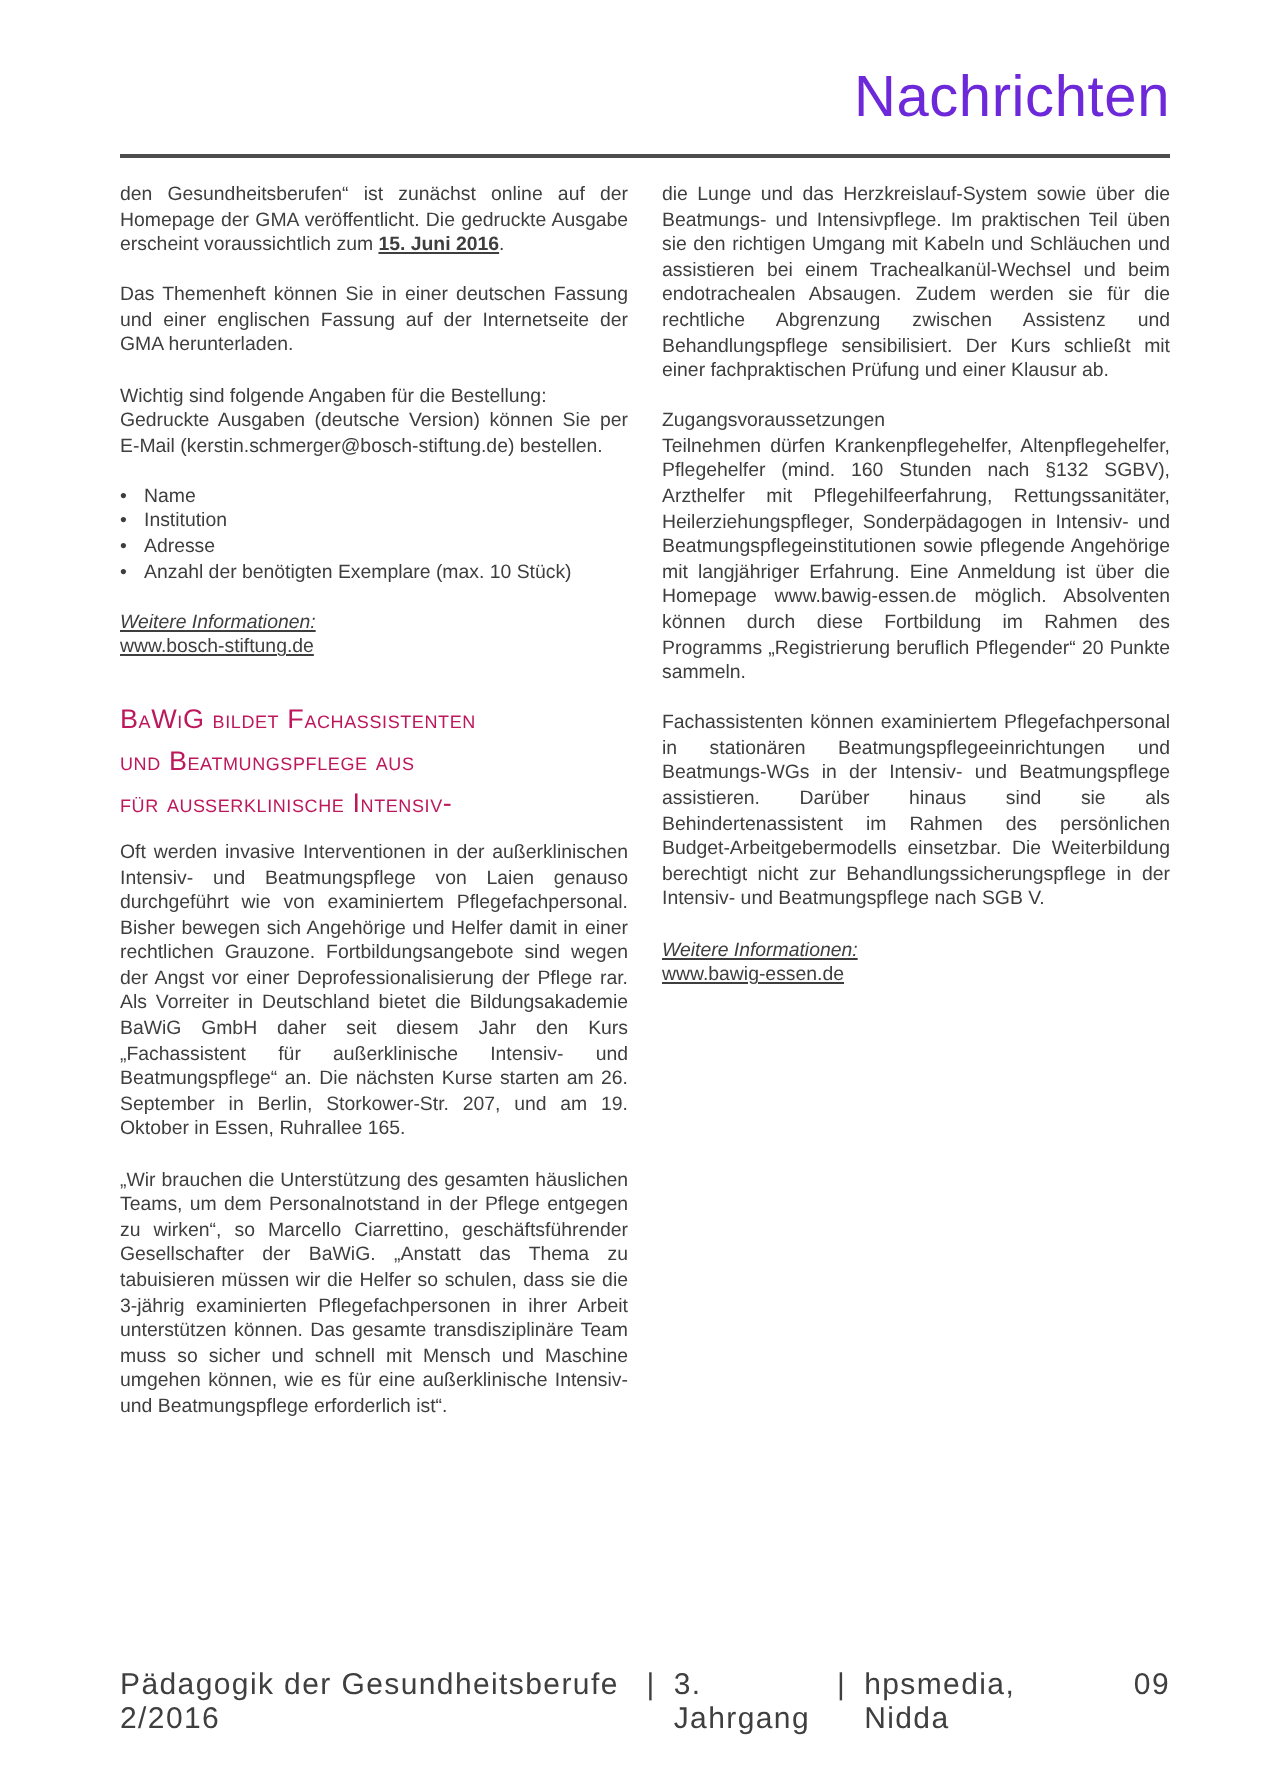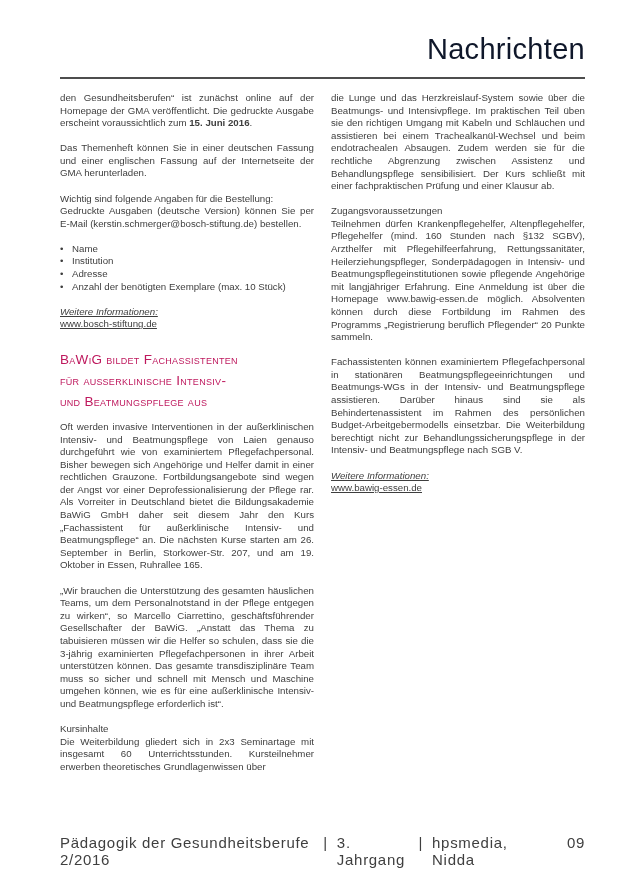--- a/index.html
+++ b/index.html
@@ -13,21 +13,21 @@
     overflow: hidden;
   }
   .page-title {
     position: absolute;
     top: 33px;
     left: 60px;
     right: 52px;
     text-align: right;
     font-size: 29px;
     font-weight: 400;
-    color: #0f172a;
+    color: #6d28d9;
     letter-spacing: 0.3px;
   }
   .header-rule {
     position: absolute;
     top: 77px;
     left: 60px;
     right: 52px;
     height: 2px;
     background: #4d4d4d;
   }
@@ -42,21 +42,21 @@
   .col {
     width: 254px;
     font-size: 9.7px;
     line-height: 12.6px;
     text-align: justify;
     hyphens: auto;
     color: #3e3e3e;
   }
   .col p { margin: 0 0 12.5px 0; }
   .subhead-line { display: block; }
-  .date-emph { font-weight: bold; }
+  .date-emph { font-weight: bold; text-decoration: underline; }
   .info-label { font-style: italic; display: block; }
   .info-url { display: block; }
   .info-block { margin: 0 0 12.5px 0; text-decoration: underline; }
   .bullet-list { margin: 0 0 12.5px 0; }
   .bullet-row { display: flex; }
   .bullet-marker { width: 12px; flex: 0 0 12px; }
   .article-heading {
     margin: 18px 0 9px 0;
     color: #be185d;
     font-variant: small-caps;
@@ -118,29 +118,28 @@
           </div>
       </div>
 
       <div class="info-block">
         <span class="info-label">Weitere Informationen:</span>
         <span class="info-url">www.bosch-stiftung.de</span>
       </div>
 
       <div class="article-heading">
         <span class="hl">BaWiG bildet Fachassistenten</span>
+        <span class="hl">und Beatmungspflege aus</span>
         <span class="hl">für außerklinische Intensiv-</span>
-        <span class="hl">und Beatmungspflege aus</span>
       </div>
 
       <p>Oft werden invasive Interventionen in der außerklinischen Intensiv- und Beatmungspflege von Laien genauso durchgeführt wie von examiniertem Pflegefachpersonal. Bisher bewegen sich Angehörige und Helfer damit in einer rechtlichen Grauzone. Fortbildungsangebote sind wegen der Angst vor einer Deprofessionalisierung der Pflege rar. Als Vorreiter in Deutschland bietet die Bildungsakademie BaWiG GmbH daher seit diesem Jahr den Kurs „Fachassistent für außerklinische Intensiv- und Beatmungspflege“ an. Die nächsten Kurse starten am 26. September in Berlin, Storkower-Str. 207, und am 19. Oktober in Essen, Ruhrallee 165.</p>
 
       <p>„Wir brauchen die Unterstützung des gesamten häuslichen Teams, um dem Personalnotstand in der Pflege entgegen zu wirken“, so Marcello Ciarrettino, geschäftsführender Gesellschafter der BaWiG. „Anstatt das Thema zu tabuisieren müssen wir die Helfer so schulen, dass sie die 3-jährig examinierten Pflegefachpersonen in ihrer Arbeit unterstützen können. Das gesamte transdisziplinäre Team muss so sicher und schnell mit Mensch und Maschine umgehen können, wie es für eine außerklinische Intensiv- und Beatmungspflege erforderlich ist“.</p>
 
-      <p><span class="subhead-line">Kursinhalte</span><span>Die Weiterbildung gliedert sich in 2x3 Seminartage mit insgesamt 60 Unterrichtsstunden. Kursteilnehmer erwerben theoretisches Grundlagenwissen über</span></p>
     </div>
 
     <div class="col">
       <p>die Lunge und das Herzkreislauf-System sowie über die Beatmungs- und Intensivpflege. Im praktischen Teil üben sie den richtigen Umgang mit Kabeln und Schläuchen und assistieren bei einem Trachealkanül-Wechsel und beim endotrachealen Absaugen. Zudem werden sie für die rechtliche Abgrenzung zwischen Assistenz und Behandlungspflege sensibilisiert. Der Kurs schließt mit einer fachpraktischen Prüfung und einer Klausur ab.</p>
 
       <p><span class="subhead-line">Zugangsvoraussetzungen</span><span>Teilnehmen dürfen Krankenpflegehelfer, Altenpflegehelfer, Pflegehelfer (mind. 160 Stunden nach §132 SGBV), Arzthelfer mit Pflegehilfeerfahrung, Rettungssanitäter, Heilerziehungspfleger, Sonderpädagogen in Intensiv- und Beatmungspflegeinstitutionen sowie pflegende Angehörige mit langjähriger Erfahrung. Eine Anmeldung ist über die Homepage www.bawig-essen.de möglich. Absolventen können durch diese Fortbildung im Rahmen des Programms „Registrierung beruflich Pflegender“ 20 Punkte sammeln.</span></p>
 
       <p>Fachassistenten können examiniertem Pflegefachpersonal in stationären Beatmungspflegeeinrichtungen und Beatmungs-WGs in der Intensiv- und Beatmungspflege assistieren. Darüber hinaus sind sie als Behindertenassistent im Rahmen des persönlichen Budget-Arbeitgebermodells einsetzbar. Die Weiterbildung berechtigt nicht zur Behandlungssicherungspflege in der Intensiv- und Beatmungspflege nach SGB V.</p>
 
       <div class="info-block">

